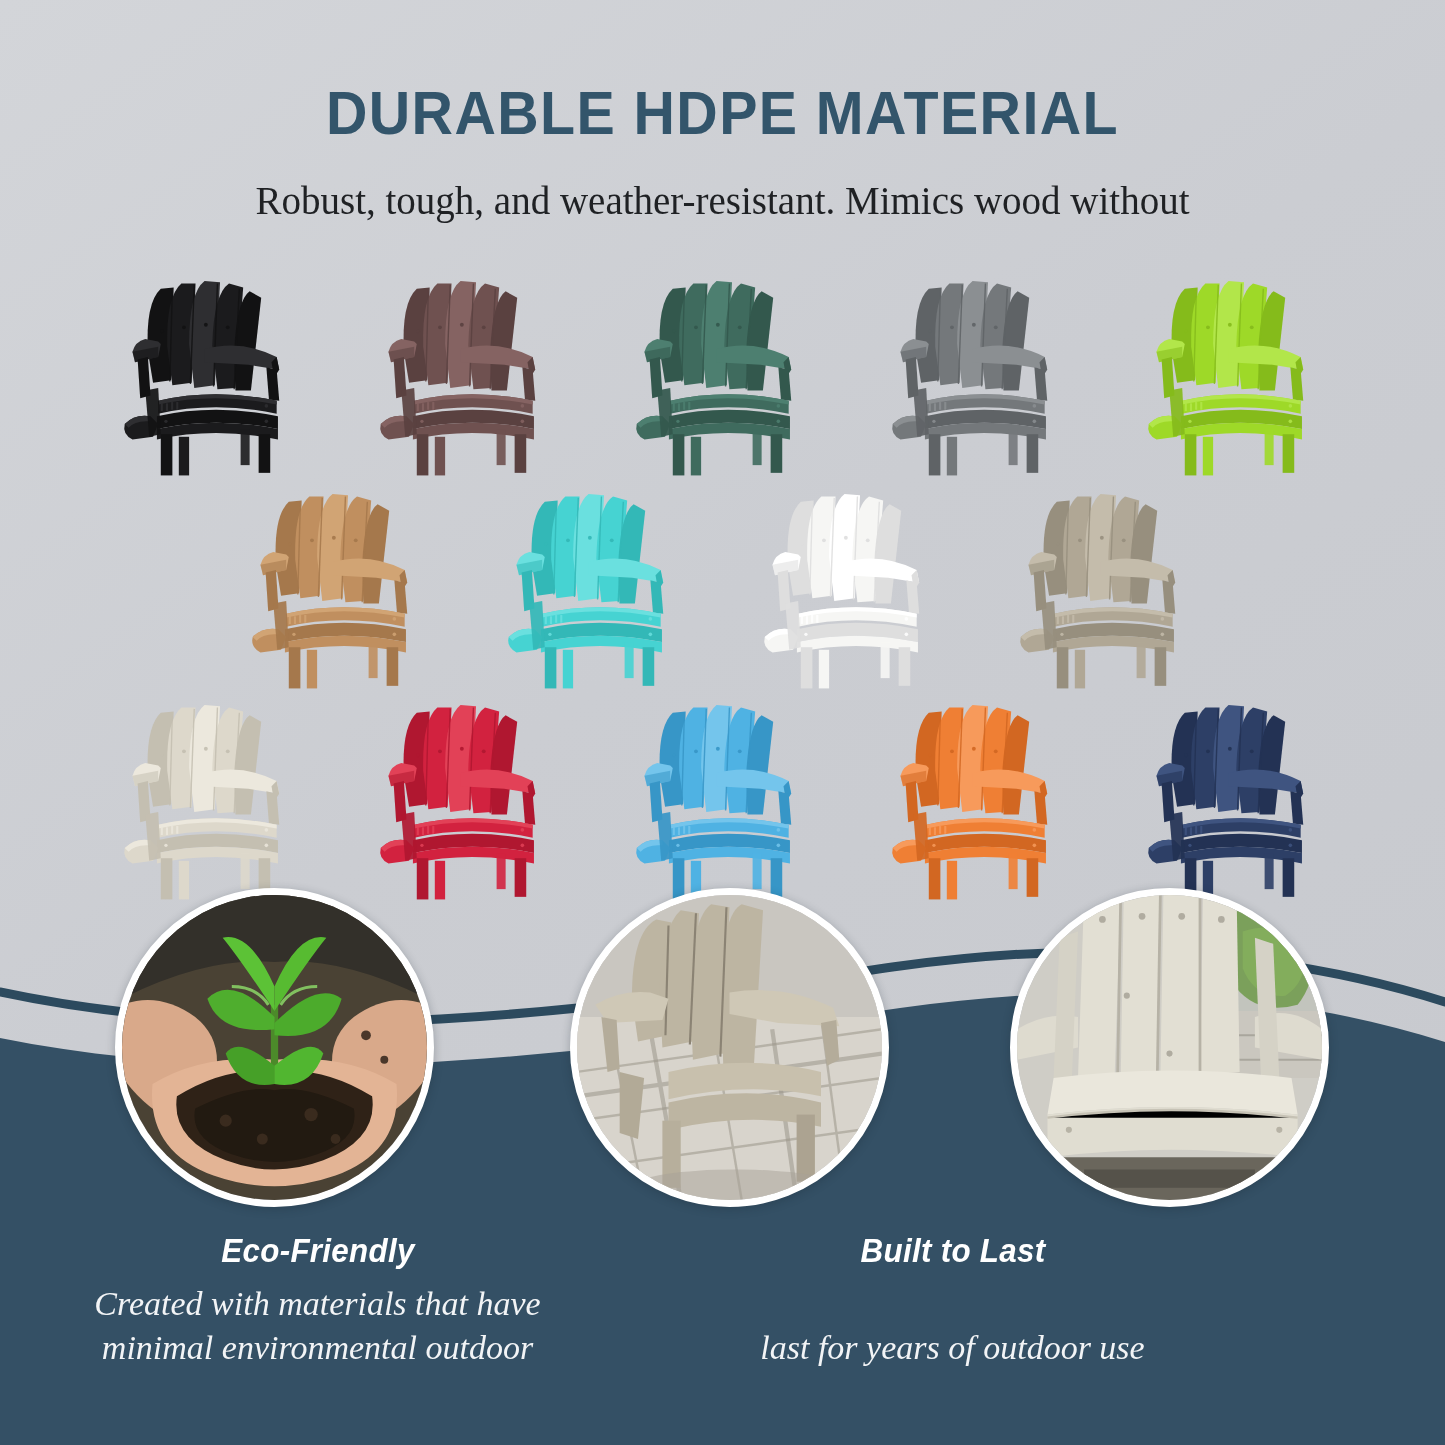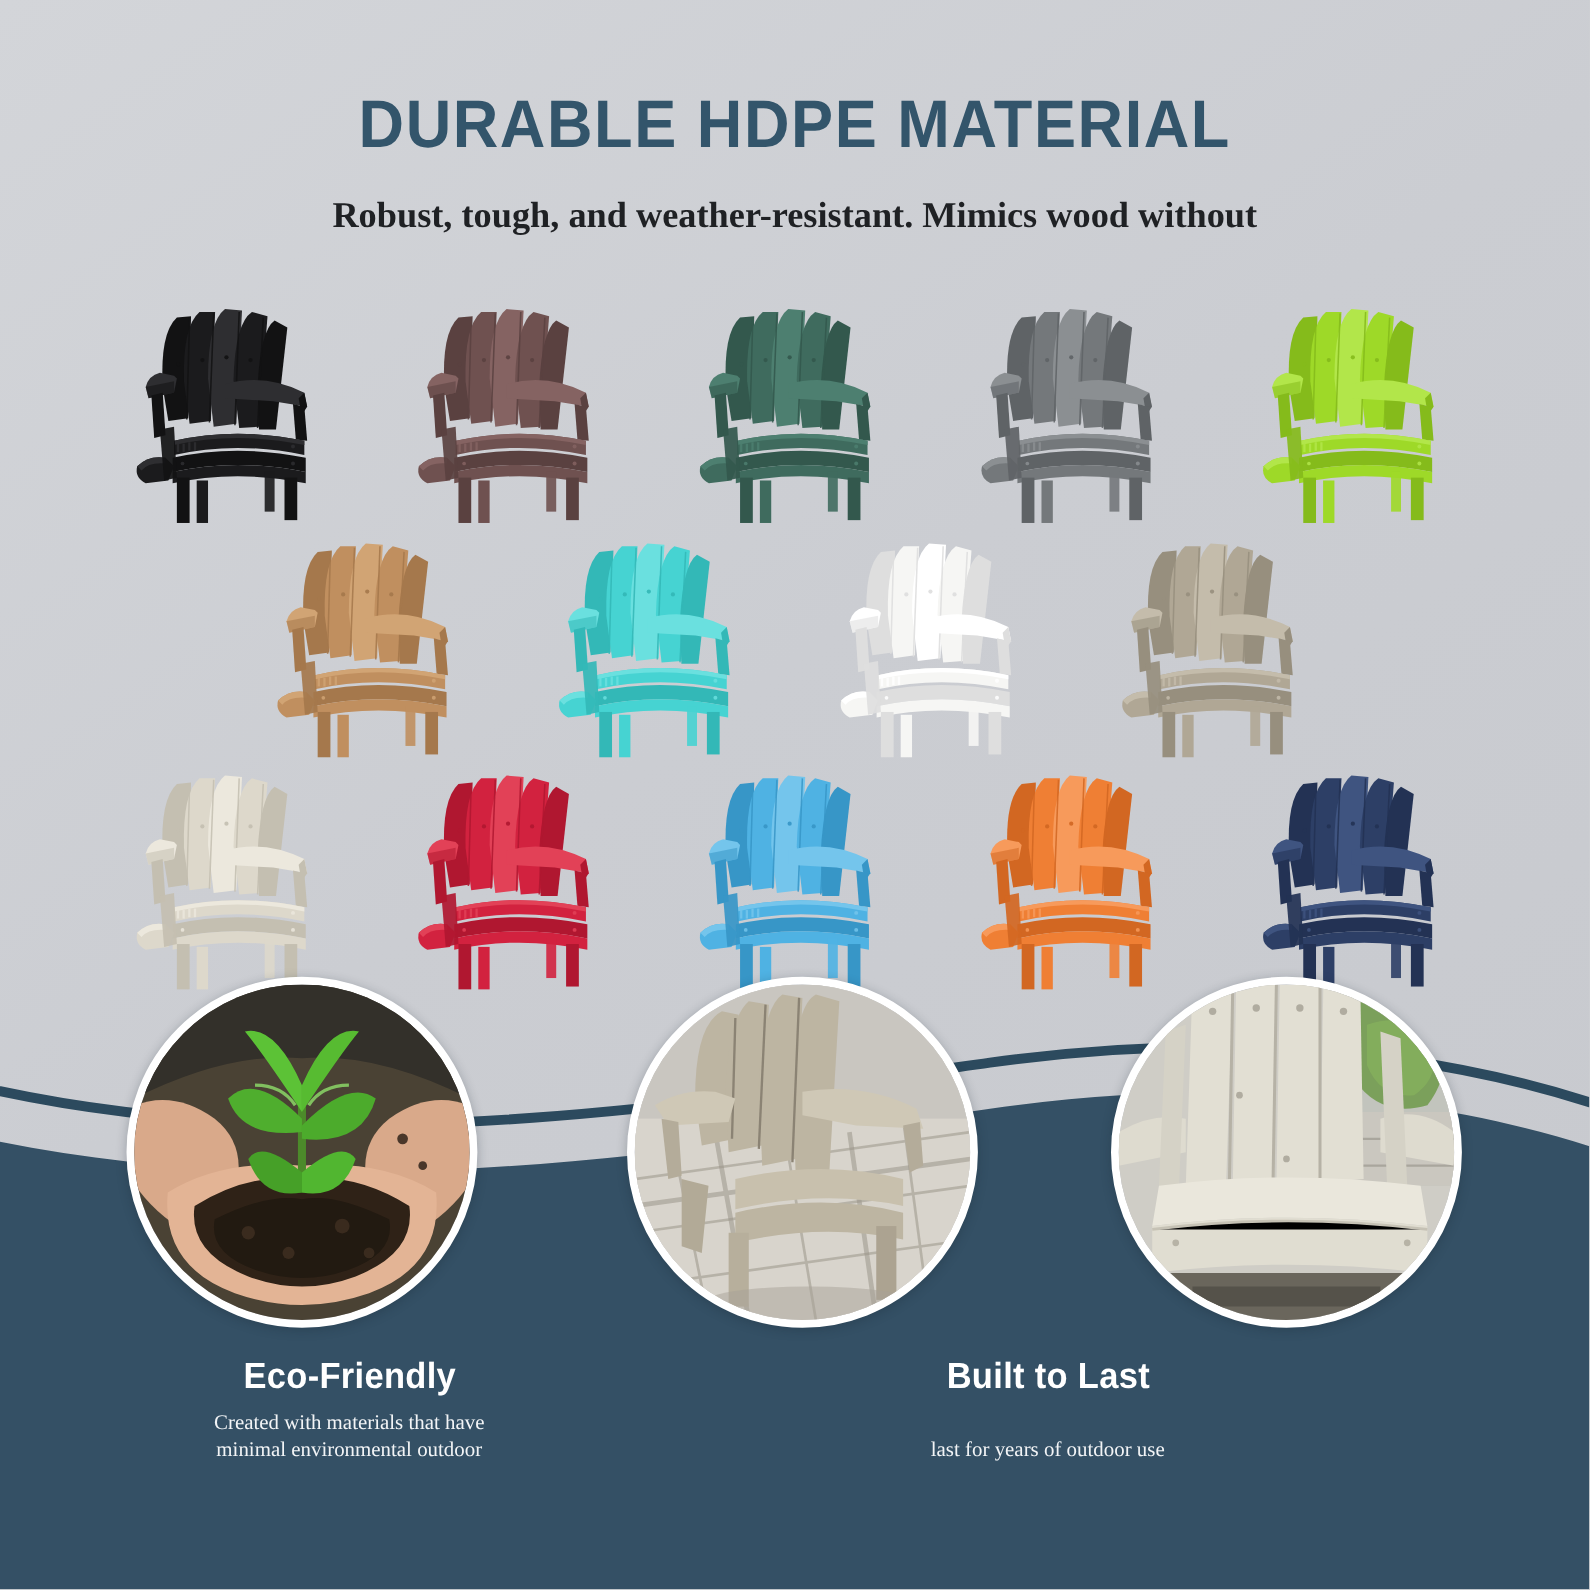--- a/index.html
+++ b/index.html
@@ -21,21 +21,21 @@
   #title{
     margin:0;padding-top:78px;
     font-family:"Liberation Sans", sans-serif;
     font-size:61px;font-weight:bold;letter-spacing:1.5px;
     color:#33556b;
     transform:scaleX(.94);
   }
   #subtitle{
     margin:26px auto 0;width:990px;
     font-family:"Liberation Serif", serif;
-    font-size:33px;line-height:1.36;color:#1f2124;font-weight:bold;
+    font-size:39px;line-height:1.36;color:#1f2124;
   }
 
   
   #chairs{position:absolute;top:272px;left:0;width:1445px;height:640px;z-index:5;}
   .chair-row{position:absolute;width:1445px;display:flex;justify-content:center;}
   .chair-row.r1{top:0;gap:58px;}
   .chair-row.r2{top:213px;gap:58px;}
   .chair-row.r3{top:424px;gap:58px;}
   .chair-slot{width:198px;height:206px;position:relative;}
 
@@ -53,30 +53,30 @@
     box-shadow:0 2px 10px rgba(20,35,48,.28);
     background:#b9bcc1;
   }
   .circle.c1{left:115px;top:0;}
   .circle.c2{left:570px;top:0;}
   .circle.c3{left:1010px;top:0;}
   .circle svg{display:block;width:100%;height:100%;}
 
   
   #captions{position:absolute;left:0;top:1232px;width:1270px;height:185px;z-index:7;
-    display:flex;}
+    display:flex;font-style:italic;}
   .cap{flex:1;text-align:center;padding:0 12px;}
   .cap-title{
     font-family:"Liberation Sans", sans-serif;
     font-size:33px;font-weight:bold;color:#ffffff;
     margin:0 0 12px 0;letter-spacing:.3px;transform:scaleX(.95);
   }
   .cap-body{
     font-family:"Liberation Serif", serif;
-    font-size:19px;line-height:1.30;color:#f2f4f6;margin:0;
+    font-size:34px;line-height:1.30;color:#f2f4f6;margin:0;
   }
   .cap1{max-width:470px;margin-left:20px;}
   .cap2{max-width:430px;}
   .cap3{max-width:440px;margin-right:20px;}
 </style>
 </head>
 <body>
 
 <div id="page">
 

